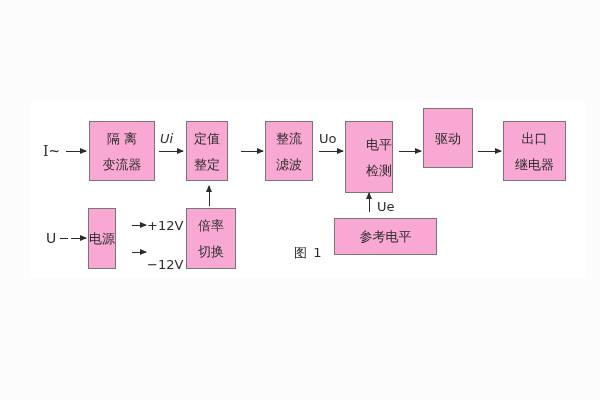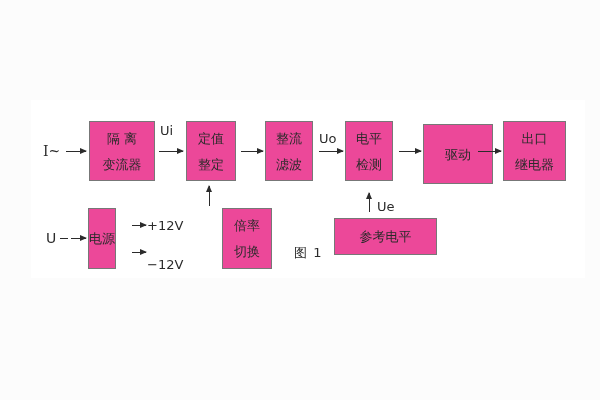--- a/index.html
+++ b/index.html
@@ -8,37 +8,37 @@
     background:#fcfcfc;
     font-family:"DejaVu Sans","Liberation Sans",sans-serif;
     position:relative;
   }
   .canvas {
     position:absolute; left:31px; top:100px; width:554px; height:178px;
     background:#ffffff;
   }
   
   .blk {
-    position:absolute; background:#ec4899; border:1px solid #777777;
+    position:absolute; background:#f9a8d4; border:1px solid #777777;
     display:flex; flex-direction:column; align-items:center; justify-content:center;
     gap:13px; font-size:13px; color:#2b2b2b; line-height:1; white-space:nowrap;
   }
   .b1 { left:89px;  top:121px; width:66px; height:60px; }
-  .b2 { left:186px; top:121px; width:50px; height:60px; }
+  .b2 { left:186px; top:121px; width:42px; height:60px; }
   .b3 { left:265px; top:121px; width:48px; height:60px; }
-  .b4 { left:345px; top:121px; width:48px; height:60px; }
-  .b5 { left:423px; top:124px; width:70px; height:60px;align-items:center; }
+  .b4 { left:345px; top:121px; width:48px; height:72px;align-items:flex-end; }
+  .b5 { left:423px; top:108px; width:50px; height:60px;align-items:center; }
   .b6 { left:503px; top:121px; width:63px; height:60px; }
   .b7 { left:88px;  top:208px; width:28px; height:61px; }
-  .b8 { left:186px; top:208px; width:50px; height:61px;margin-left:36px; }
+  .b8 { left:186px; top:208px; width:50px; height:61px; }
   .b9 { left:334px; top:218px; width:103px; height:37px; }
   
   .lbl { position:absolute; font-size:13px; color:#2b2b2b; line-height:1; white-space:nowrap; }
   .l-i   { left:43px;  top:144px; font-size:14px; font-family:"DejaVu Serif","Liberation Serif",serif; }
-  .l-ui  { left:160px; top:124px; }
+  .l-ui  { left:160px; top:132px;font-style:italic; }
   .l-uo  { left:319px; top:132px; }
   .l-ue  { left:377px; top:200px; }
   .l-u   { left:46px;  top:231px; font-size:14px; }
   .l-p12 { left:147px; top:219px; }
   .l-n12 { left:147px; top:258px; }
   .l-cap { left:294px; top:246px; letter-spacing:1px; }
   
   .ah { position:absolute; height:1px; background:#2b2b2b; }
   .ah::after {
     content:""; position:absolute; right:-1px; top:-3px; width:0; height:0;

